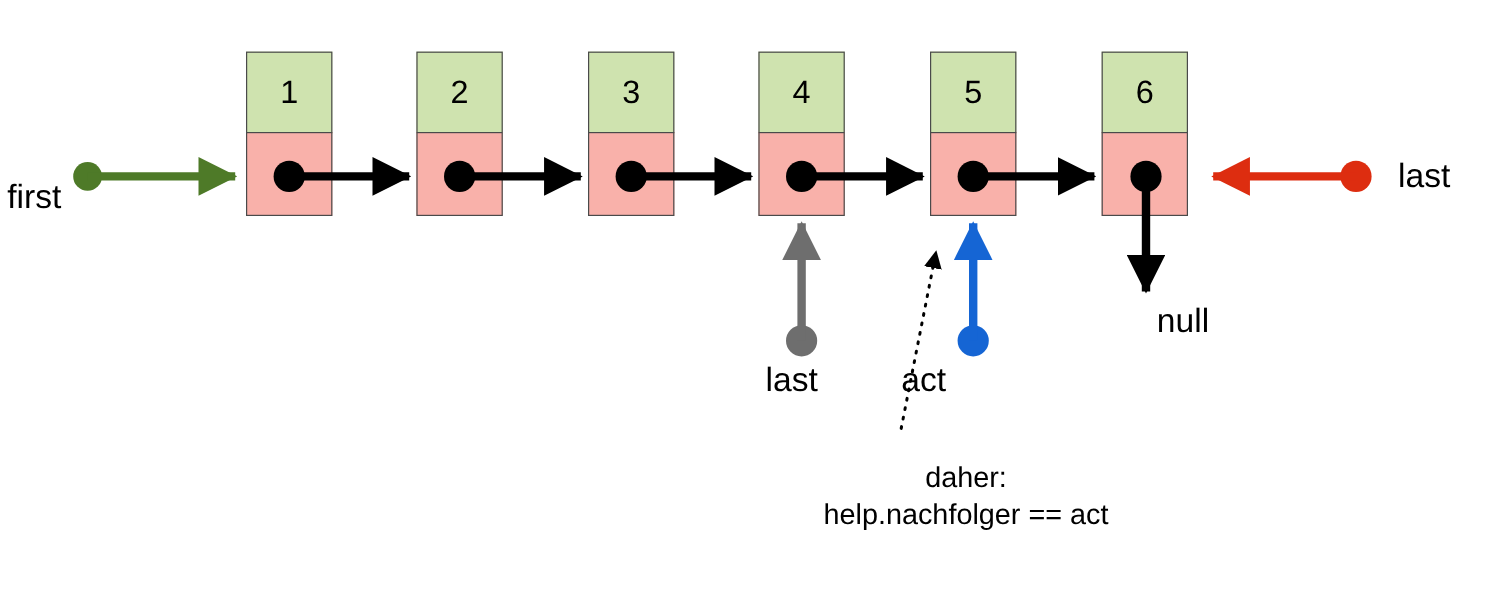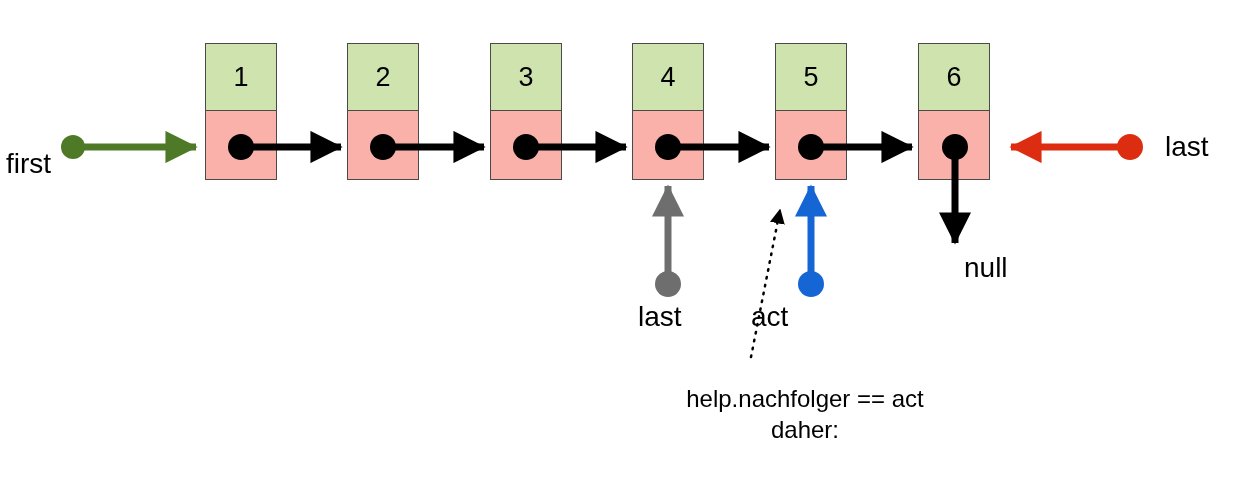--- a/index.html
+++ b/index.html
@@ -114,17 +114,17 @@
     <line x1="751" y1="357" x2="780" y2="210" stroke-width="2.5" stroke-dasharray="1.5 6.5" stroke-linecap="round" marker-end="url(#mk-dotted)" stroke="#000000"></line>
   </svg>
 
   <div class="lbl lbl-first">first</div>
   <div class="lbl lbl-last">last</div>
   <div class="lbl lbl-help">last</div>
   <div class="lbl lbl-act">act</div>
   <div class="lbl lbl-null">null</div>
 
   <div class="annotation">
+    <div>daher:</div>
     <div>help.nachfolger == act</div>
-    <div>daher:</div>
   </div>
 
 </div>
 
 </body></html>

